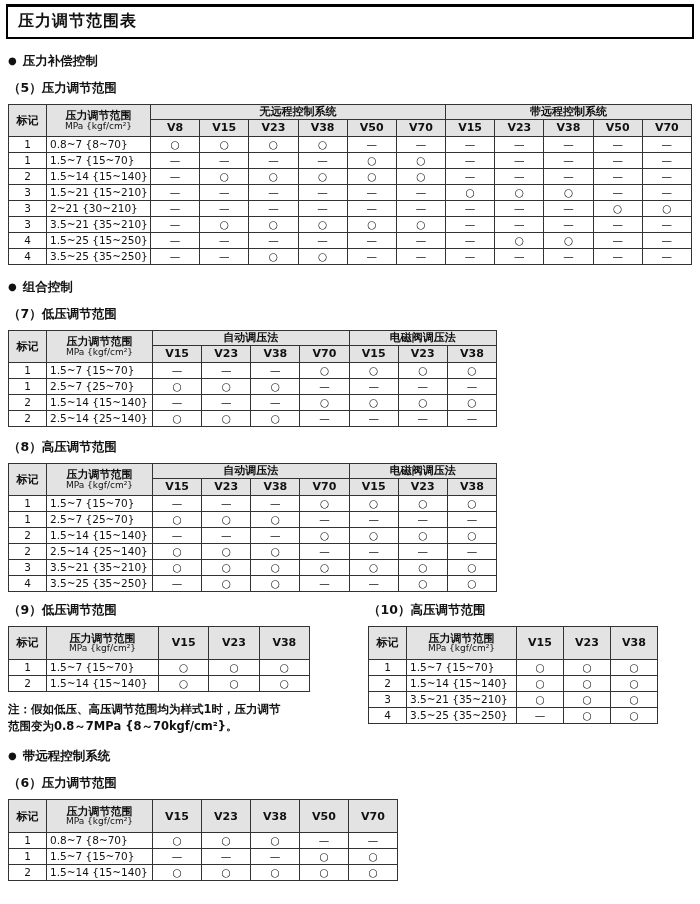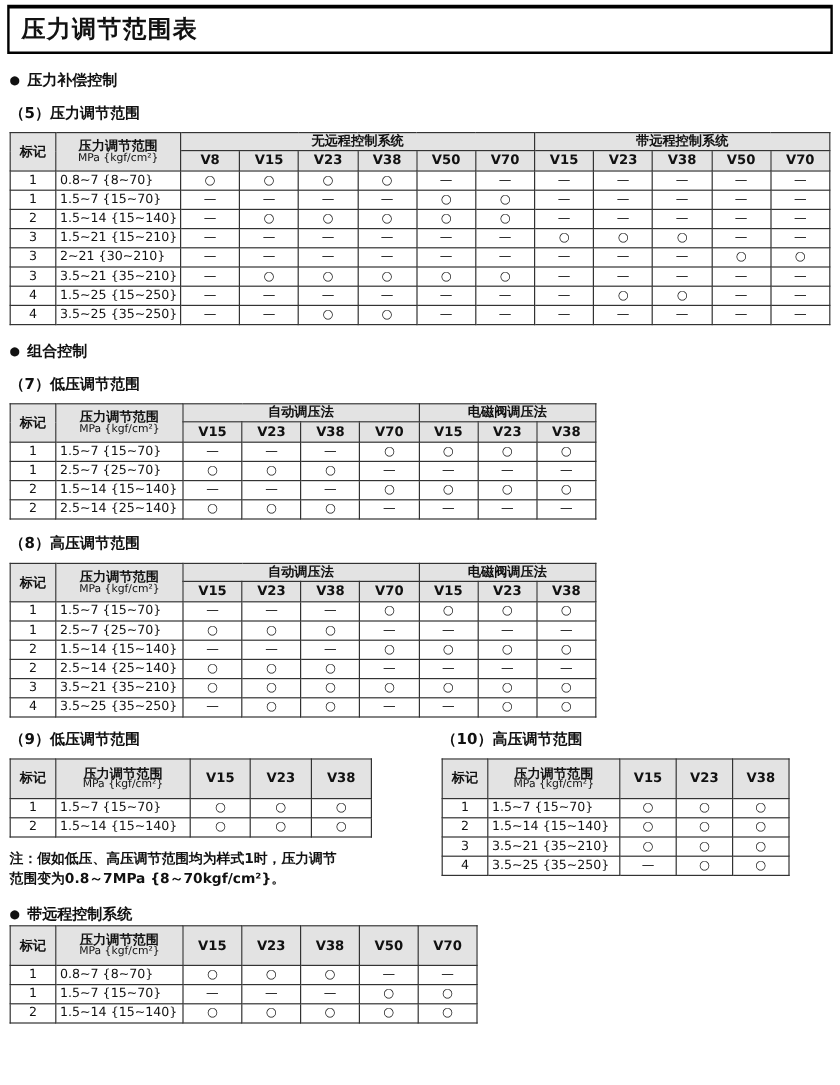--- a/index.html
+++ b/index.html
@@ -5,21 +5,21 @@
   * { margin:0; padding:0; box-sizing:border-box; }
   html,body { background:#fff; }
   body {
     width:700px; height:904px; overflow:hidden;
     font-family:"DejaVu Sans", sans-serif;
     color:#111;
   }
   .title-box {
     margin:4px 6px 0 6px;
     border:2px solid #000; border-top-width:3px;
-    font-size:20px; font-weight:bold;
+    font-size:16px; font-weight:bold;
     padding:4px 10px 5px 10px;
     letter-spacing:1px;
   }
   .content { padding-left:8px; padding-right:8px; }
   .bullet-line { margin-top:14px; font-size:12.5px; font-weight:bold; }
   .bullet-line .dot { font-size:10px; margin-right:6px; vertical-align:1px; }
   .caption { margin-top:10px; margin-bottom:7px; font-size:12.5px; font-weight:bold; }
   table.tbl {
     border-collapse:collapse; table-layout:fixed;
     font-size:10.5px; border:1.5px solid #000;
@@ -478,20 +478,21 @@
               </tr>
             </tbody>
         </table>
       </div>
     </div>
 
     <div class="bullet-line">
       <span class="dot">●</span><span>带远程控制系统</span>
     </div>
 
+    <div class="caption">（6）压力调节范围</div>
 
     <table class="tbl" style="width:390px">
       <colgroup>
           <col style="width:38px">
           <col style="width:106px">
         </colgroup>
       <thead>
         <tr class="vrow" style="height:33px">
           <th>标记</th>
           <th class="rangeh">

